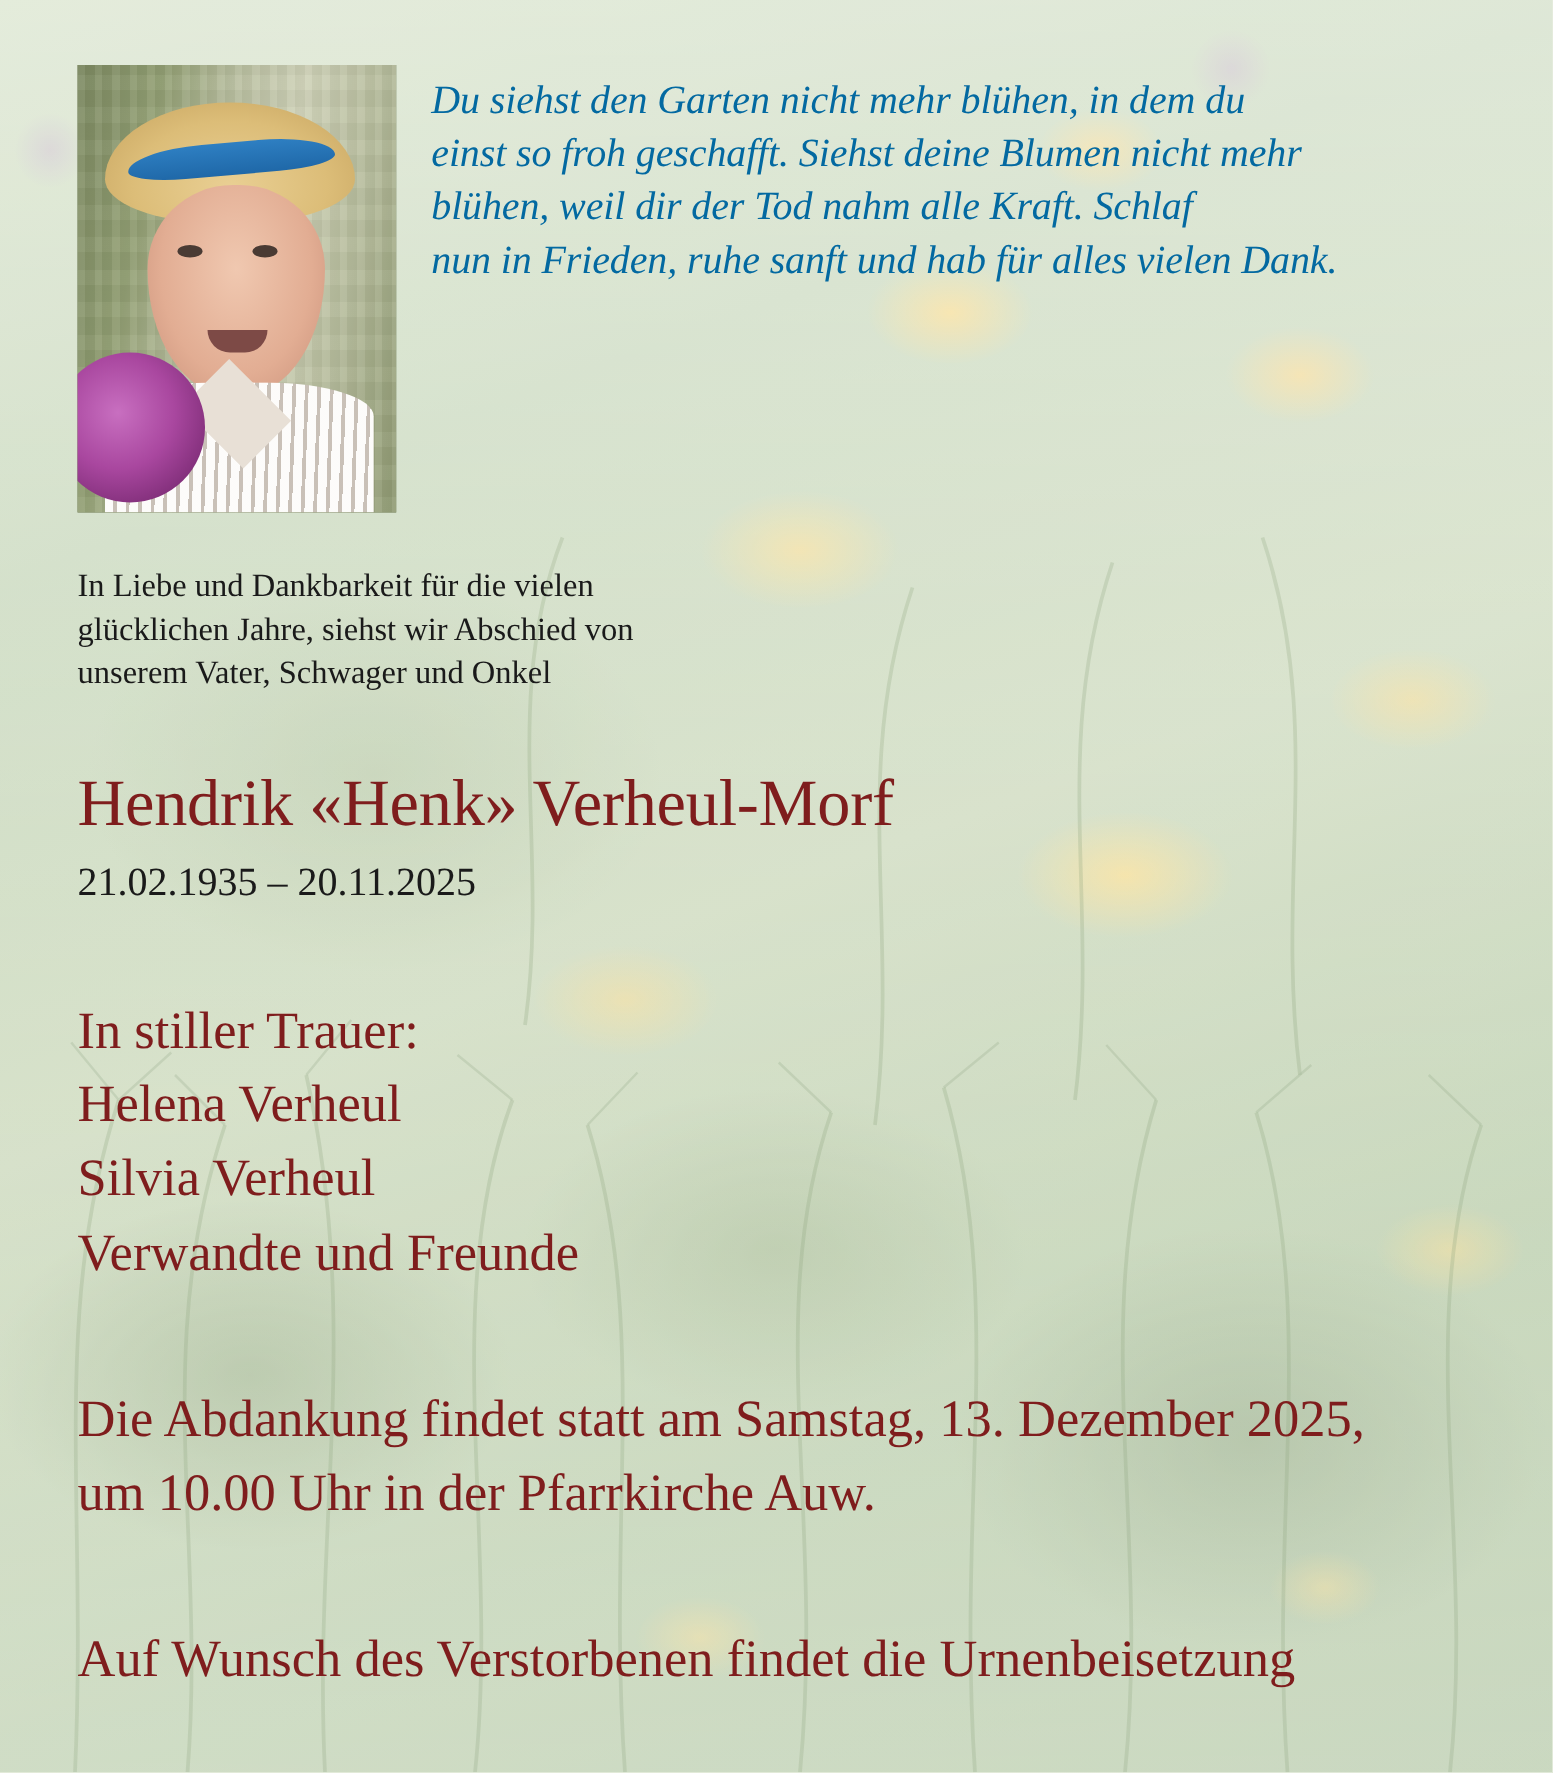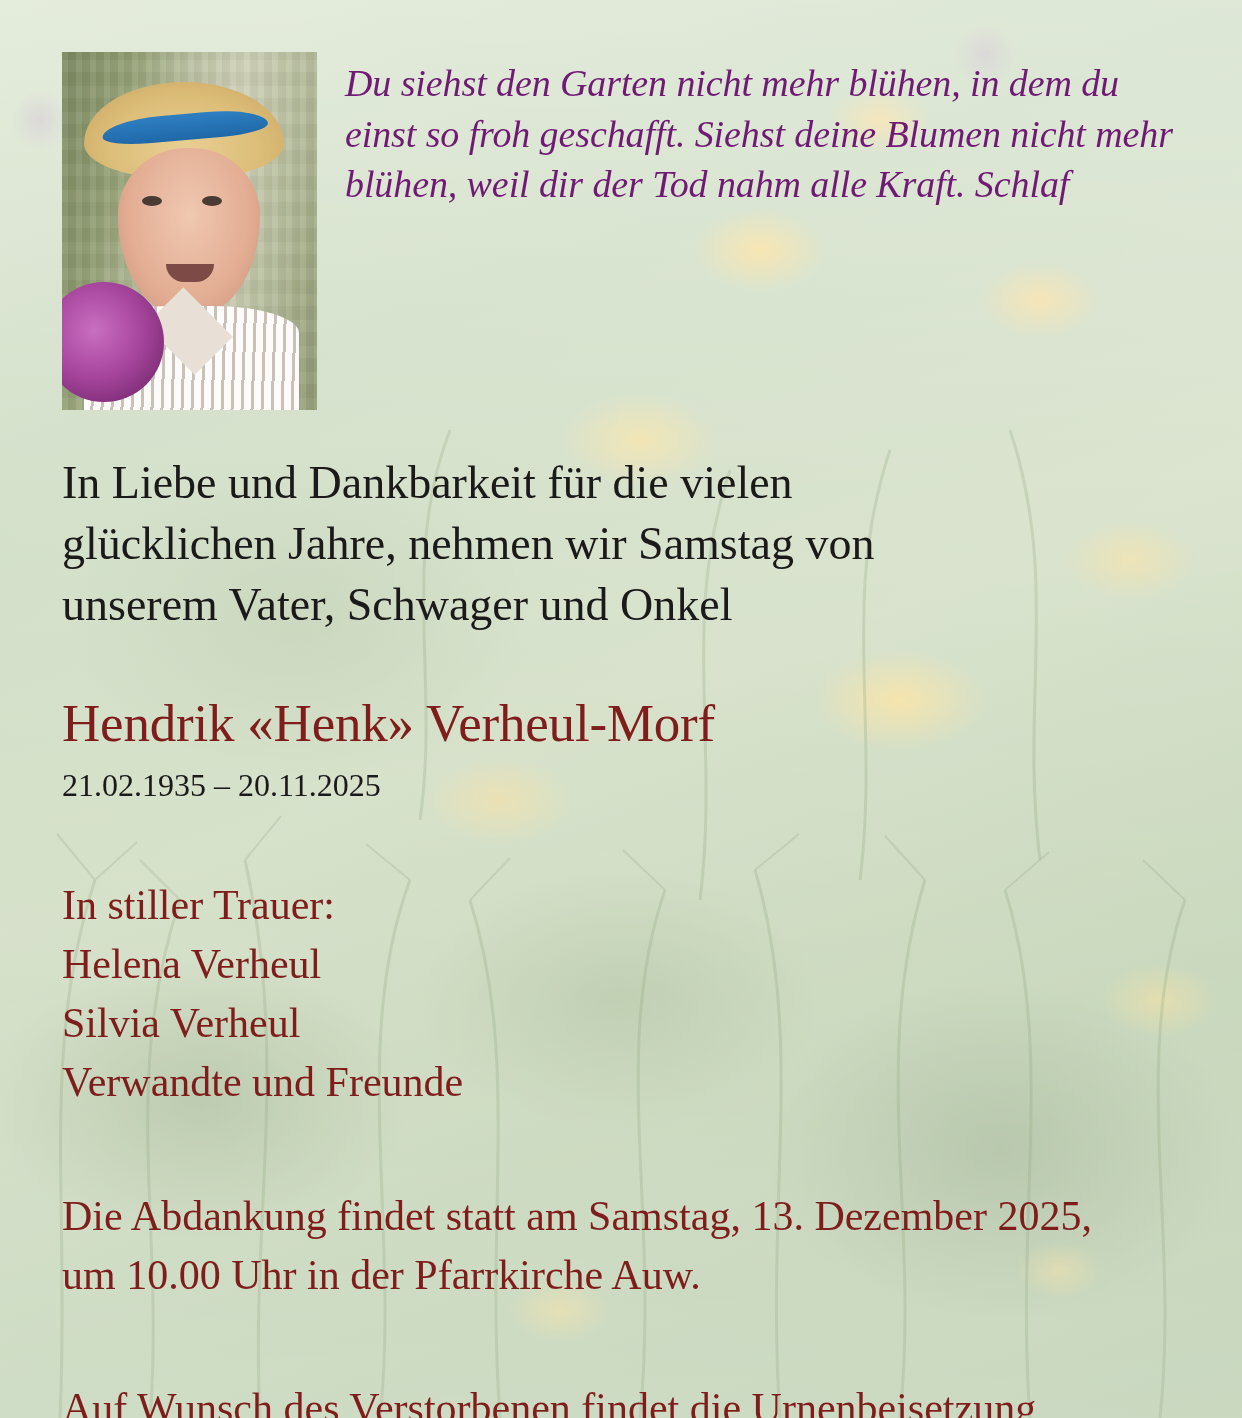--- a/index.html
+++ b/index.html
@@ -134,29 +134,29 @@
   }
   .portrait .collar {
     position: absolute; left: 92px; bottom: 52px; width: 70px; height: 54px;
     background: #e8e0d6;
     transform: rotate(45deg);
   }
 
   .poem {
     flex: 1;
     font-style: italic;
-    font-size: 38px;
+    font-size: 32px;
     line-height: 1.33;
-    color: #701a75;
+    color: #0369a1;
     padding-top: 6px;
     letter-spacing: -0.1px;
   }
 
   .intro {
-    font-size: 46px;
+    font-size: 26px;
     line-height: 1.33;
     color: #1a1a1a;
     margin-top: 42px;
   }
 
   .name {
     font-size: 53px;
     line-height: 1.1;
     color: #7f1d1d;
     margin-top: 58px;
@@ -228,27 +228,28 @@
         <div class="mouth"></div>
         <div class="shirt"></div>
         <div class="collar"></div>
         <div class="allium"></div>
       </div>
 
       <div class="poem">
         <div>Du siehst den Garten nicht mehr blühen, in dem du</div>
         <div>einst so froh geschafft. Siehst deine Blumen nicht mehr</div>
         <div>blühen, weil dir der Tod nahm alle Kraft. Schlaf</div>
+        <div>nun in Frieden, ruhe sanft und hab für alles vielen Dank.</div>
       </div>
 
     </div>
 
     <div class="intro">
       <div>In Liebe und Dankbarkeit für die vielen</div>
-      <div>glücklichen Jahre, nehmen wir Samstag von</div>
+      <div>glücklichen Jahre, siehst wir Abschied von</div>
       <div>unserem Vater, Schwager und Onkel</div>
     </div>
 
     <div class="name">Hendrik «Henk» Verheul-Morf</div>
 
     <div class="dates">21.02.1935 – 20.11.2025</div>
 
     <div class="block mourners">
       <div>In stiller Trauer:</div>
       <div>Helena Verheul</div>

